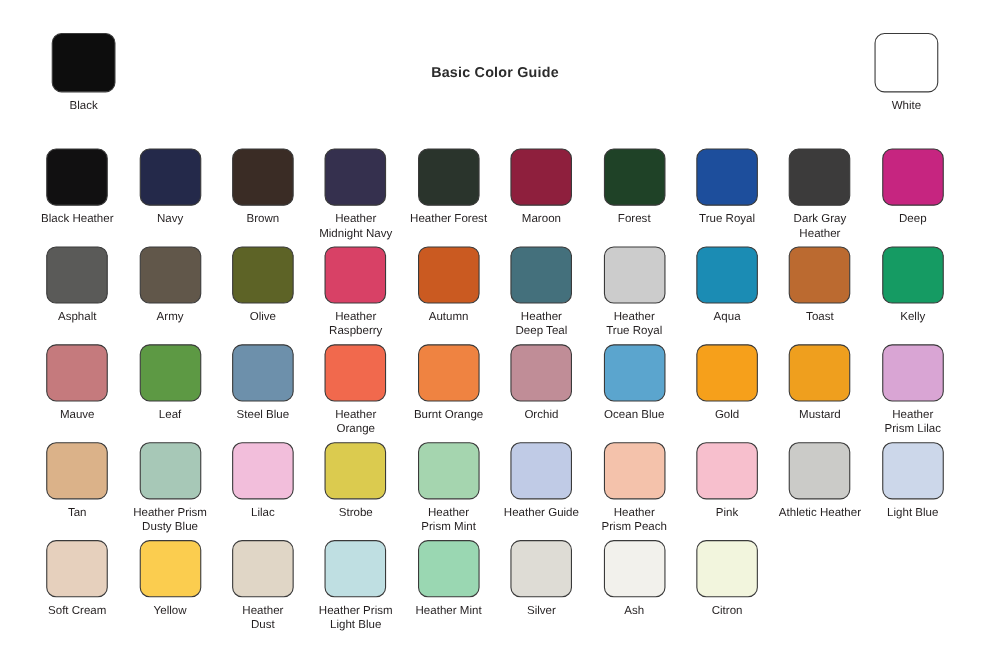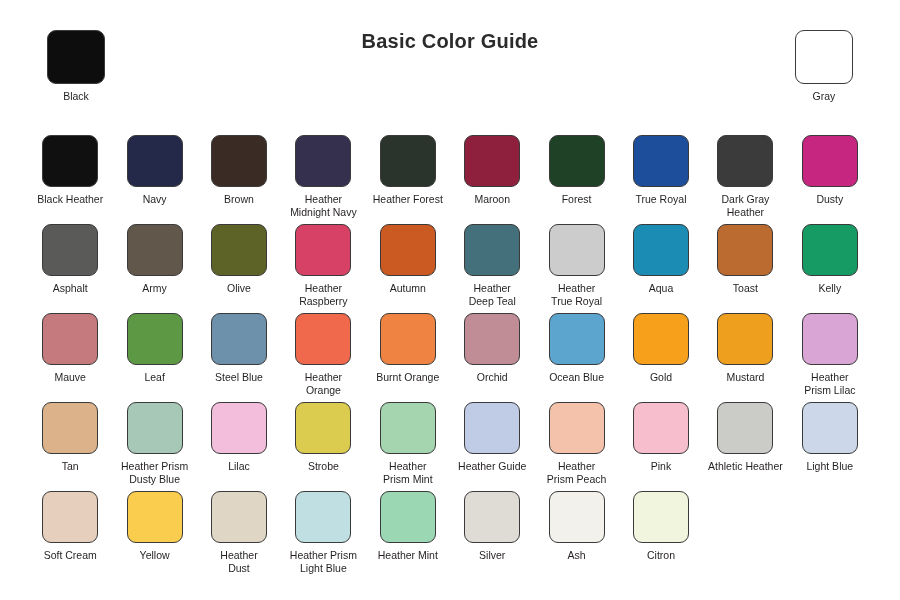--- a/index.html
+++ b/index.html
@@ -18,23 +18,23 @@
 
   
   #header {
     position: relative;
     height: 118px;
   }
   #page-title {
     position: absolute;
     left: 0;
     right: 0;
-    top: 30px;
+    top: 58px;
     text-align: center;
-    font-size: 20px;
+    font-size: 13px;
     font-weight: bold;
     letter-spacing: 0.2px;
     color: #2b2b2b;
   }
 
   .corner-cell {
     position: absolute;
     top: 30px;
     width: 96px;
     text-align: center;
@@ -89,21 +89,21 @@
 
   <div class="corner-cell" id="corner-black">
     <div class="swatch" style="background-color: rgb(13, 13, 13);"></div>
     <div class="label">Black</div>
   </div>
 
   <div id="page-title">Basic Color Guide</div>
 
   <div class="corner-cell" id="corner-white">
     <div class="swatch" style="background-color: rgb(255, 255, 255);"></div>
-    <div class="label">Gray</div>
+    <div class="label">White</div>
   </div>
 
 </div>
 
 <div id="grid">
     <div class="cell">
       <div class="swatch" style="background-color: rgb(17, 16, 17); border-color: rgb(58, 58, 58);"></div>
       <div class="label" style="color: rgb(35, 31, 32);">Black Heather</div>
     </div>
     <div class="cell">
@@ -135,21 +135,21 @@
       <div class="swatch" style="background-color: rgb(29, 78, 156); border-color: rgb(58, 58, 58);"></div>
       <div class="label" style="color: rgb(35, 31, 32);">True Royal</div>
     </div>
     <div class="cell">
       <div class="swatch" style="background-color: rgb(60, 59, 59); border-color: rgb(58, 58, 58);"></div>
       <div class="label" style="color: rgb(35, 31, 32);">Dark Gray
 Heather</div>
     </div>
     <div class="cell">
       <div class="swatch" style="background-color: rgb(198, 37, 128); border-color: rgb(58, 58, 58);"></div>
-      <div class="label" style="color: rgb(35, 31, 32);">Dusty</div>
+      <div class="label" style="color: rgb(35, 31, 32);">Deep</div>
     </div>
     <div class="cell">
       <div class="swatch" style="background-color: rgb(90, 90, 88); border-color: rgb(58, 58, 58);"></div>
       <div class="label" style="color: rgb(35, 31, 32);">Asphalt</div>
     </div>
     <div class="cell">
       <div class="swatch" style="background-color: rgb(97, 87, 74); border-color: rgb(58, 58, 58);"></div>
       <div class="label" style="color: rgb(35, 31, 32);">Army</div>
     </div>
     <div class="cell">

